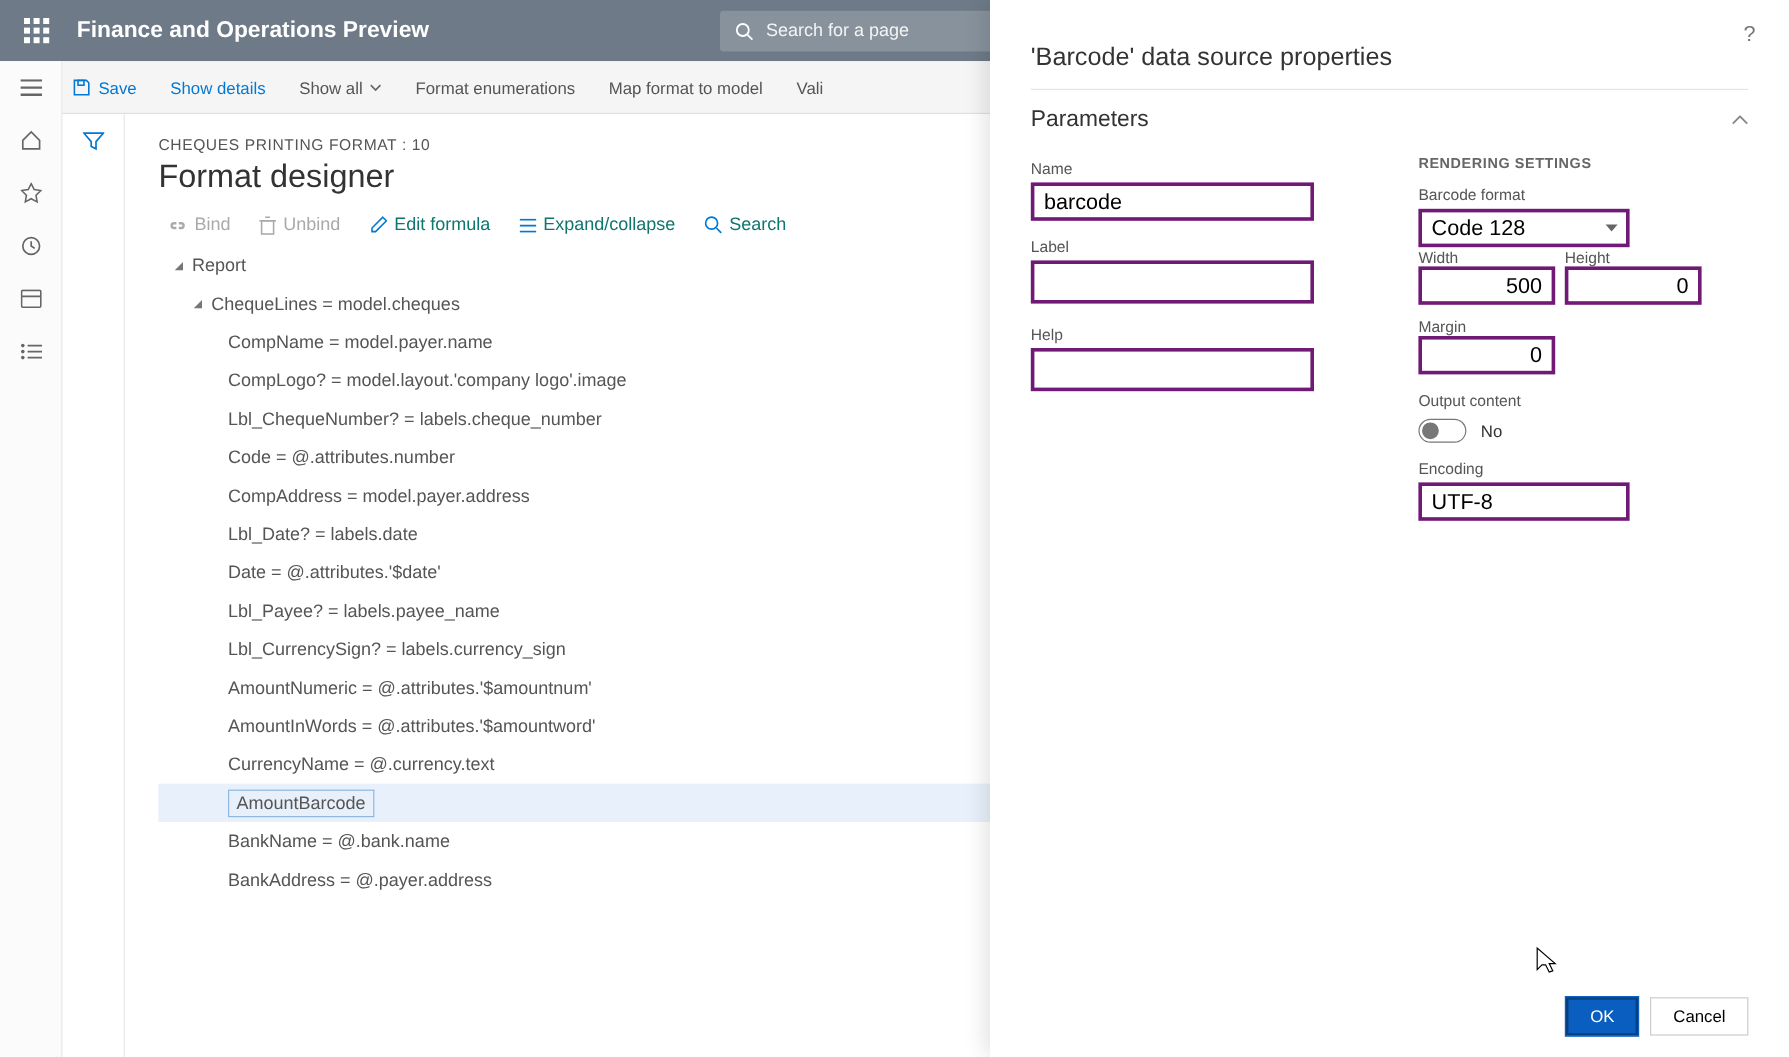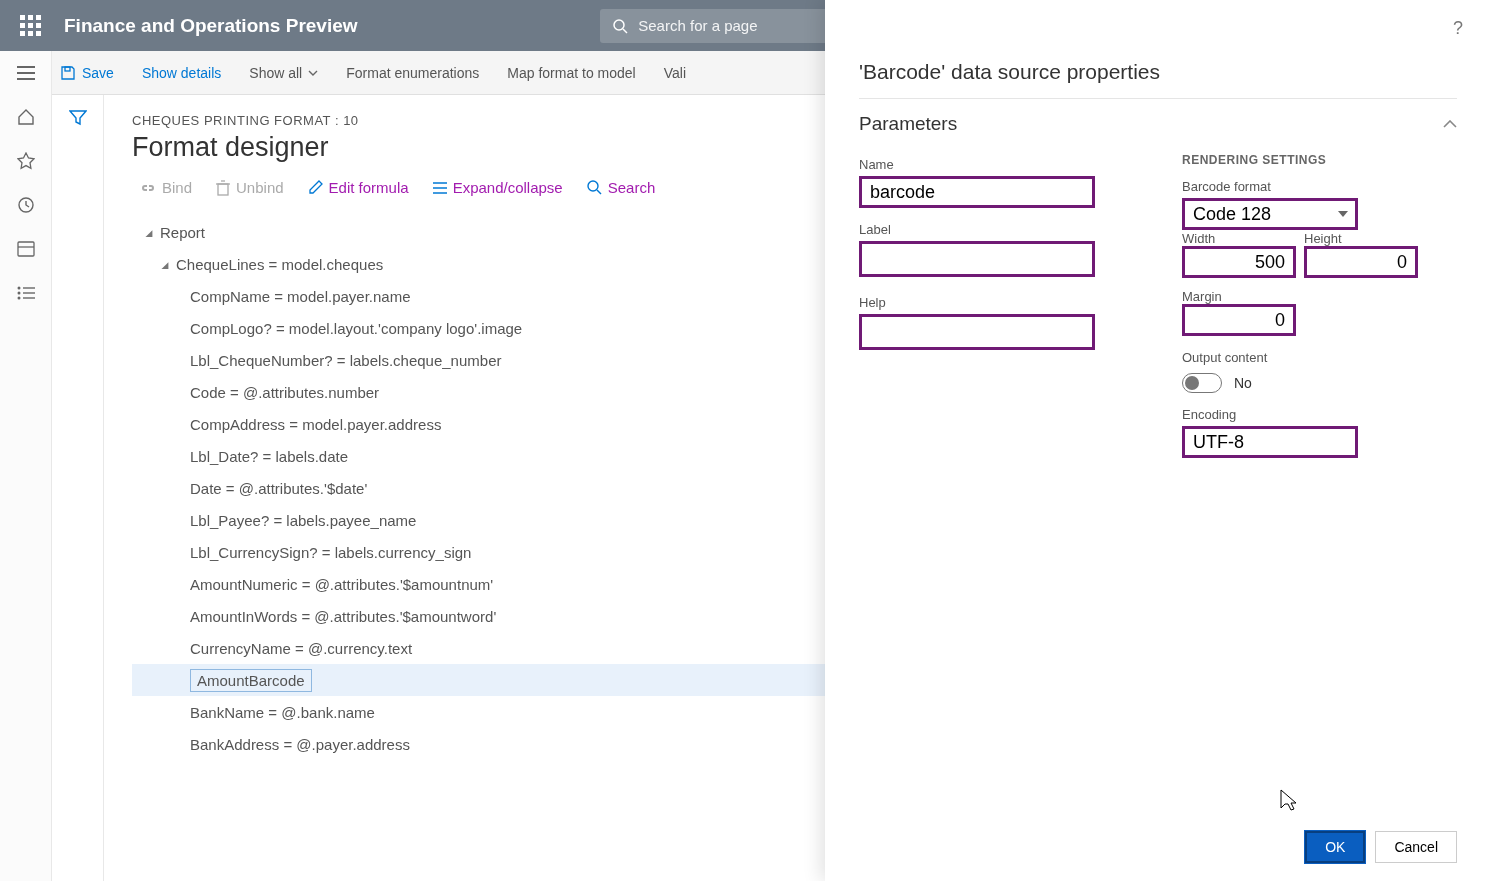--- a/index.html
+++ b/index.html
@@ -25,39 +25,39 @@
 .leftrail { position:absolute; top:51px; left:0; width:52px; bottom:0; background:#fbfbfb; border-right:1px solid #e8e8e8; display:flex; flex-direction:column; align-items:center; padding-top:12px; gap:24px; color:#666; z-index:1;}
 .leftrail .icn { width:20px; height:20px; display:flex; align-items:center; justify-content:center; font-size:18px; cursor:pointer; }
 
 
 .main { position:absolute; top:95px; left:52px; right:0; bottom:0; display:flex; z-index:1; }
 .filtercol { width:52px; border-right:1px solid #e8e8e8; display:flex; justify-content:center; padding-top:14px; color:#0078d4; }
 .content { flex:1; padding:18px 28px; overflow:auto; }
 .crumb { font-size:13px; color:#555; letter-spacing:0.5px; text-transform:uppercase; }
 .pagetitle { font-size:27px; color:#333; margin-top:4px; font-weight:400; }
 .actionrow { display:flex; gap:24px; margin-top:16px; font-size:15px; padding-left:8px;}
-.act { display:flex; align-items:center; gap:6px; color:#a21caf; cursor:pointer; }
+.act { display:flex; align-items:center; gap:6px; color:#0f766e; cursor:pointer; }
 .act.disabled { color:#aaa; cursor:default; }
 
 
-.tree { margin-top:20px; font-size:15px; color:#555; }
+.tree { margin-top:9px; font-size:15px; color:#555; }
 .tree-row { height:32px; display:flex; align-items:center; padding-left:10px; position:relative;}
 .tree-row .caret { width:14px; display:inline-block; text-align:center; color:#888; font-size:10px; margin-right:4px;}
 .caret.expanded::before { content:"◢"; font-size:9px; color:#777; }
 .indent-0 { padding-left:10px; }
 .indent-1 { padding-left:26px; }
 .indent-2 { padding-left:58px; }
 .tree-row.selected { background:#e8f1fb; }
 .tree-row.selected .node-label { border:1px solid #8fb8e0; padding:2px 6px; background:#e8f1fb; color:#555;}
 .node-label { white-space:nowrap; }
 
 
 .overlay { position:absolute; top:0; right:0; bottom:0; width:666px; background:#fff; box-shadow:-4px 0 18px rgba(0,0,0,0.12); z-index:5; display:flex; flex-direction:column; padding:24px 34px 18px 34px; }
 .overlay-help { position:absolute; top:18px; right:28px; color:#777; font-size:18px; cursor:pointer; }
-.overlay-title { font-size:21px; color:#333; margin-top:36px; margin-bottom:14px; }
+.overlay-title { font-size:21px; color:#333; margin-top:12px; margin-bottom:14px; }
 .overlay-sep { border:none; border-top:1px solid #e5e5e5; margin-bottom:14px; }
 .section-hdr { display:flex; justify-content:space-between; align-items:center; margin-bottom:18px; }
 .section-hdr h3 { font-size:19px; font-weight:500; color:#333; }
 .section-hdr .chev { color:#888; }
 .form-grid { display:flex; gap:48px; }
 .form-col { flex:1; display:flex; flex-direction:column; }
 .fld-label { font-size:13px; color:#555; margin-bottom:4px; margin-top:4px; }
 .fld-input, .fld-select { height:32px; border:3px solid #701a75; padding:4px 8px; font-size:18px; width:100%; background:#fff; }
 .render-hdr { font-size:12px; font-weight:600; letter-spacing:0.5px; color:#666; text-transform:uppercase; margin-bottom:8px; }
 .select-wrap { position:relative; width:176px; }

